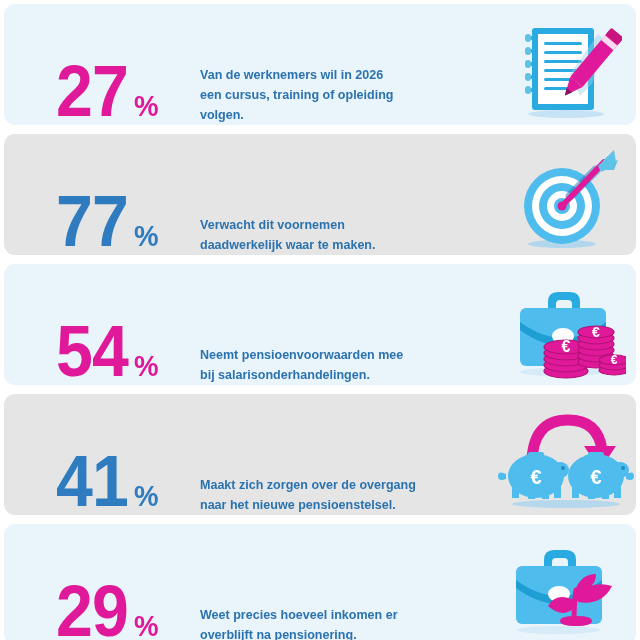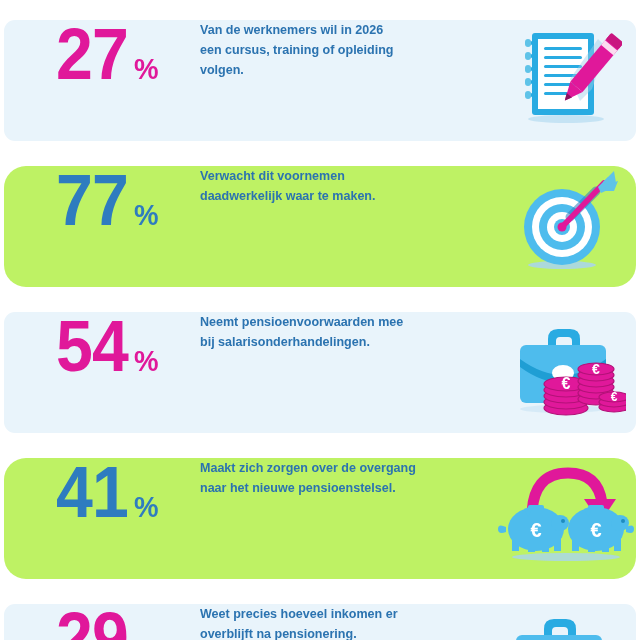--- a/index.html
+++ b/index.html
@@ -23,28 +23,27 @@
     flex-direction: column;
     gap: 9px;
   }
 
   .stat-card {
     position: relative;
     height: 121px;
     flex: 0 0 121px;
     border-radius: 11px;
     display: flex;
-    align-items: flex-start;
+    align-items: flex-end;
     box-sizing: border-box;
     overflow: hidden;
-    margin-top: 16px;
   }
 
   .stat-card.tone-light { background: #e9f4fb; }
-  .stat-card.tone-dark  { background: #bef264; border-radius: 22px; }
+  .stat-card.tone-dark  { background: #e5e5e5; }
 
   
   .pct-block {
     flex: 0 0 196px;
     display: flex;
     align-items: baseline;
     justify-content: center;
     padding-left: 8px;
     box-sizing: border-box;
   }

